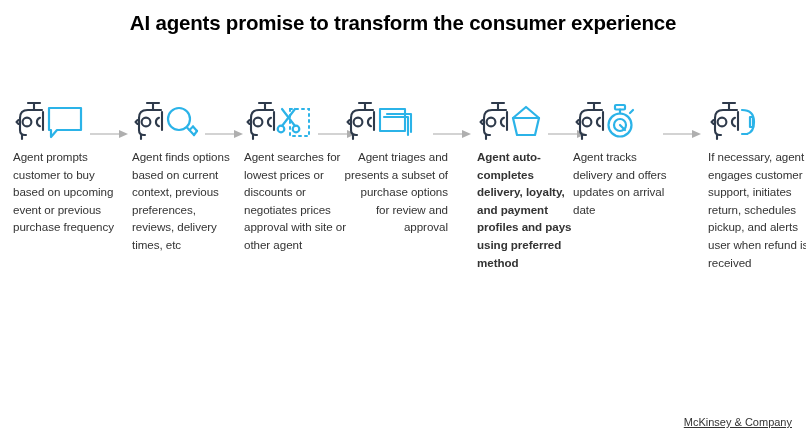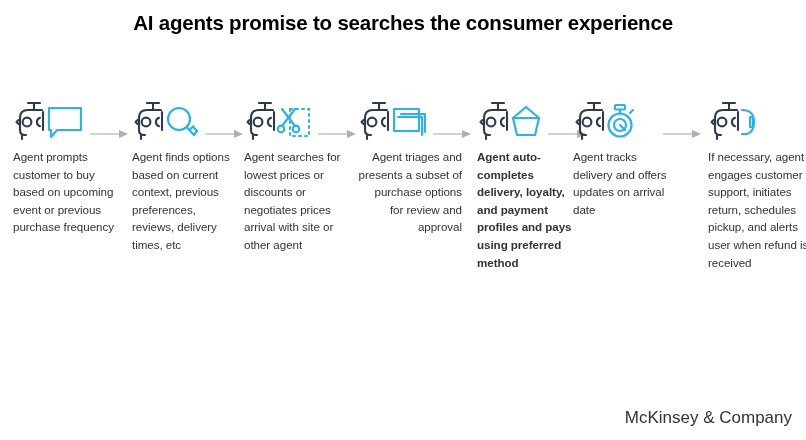--- a/index.html
+++ b/index.html
@@ -71,29 +71,30 @@
     top: 25px;
     width: 40px;
     height: 10px;
   }
 
   
   .footer {
     position: absolute;
     right: 14px;
     bottom: 12px;
-    font-size: 17px;
+    font-size: 11px;
     color: #333333;
+    text-decoration: underline;
   }
 </style>
 </head>
 <body>
 
 <div class="header">
-  <div class="title">AI agents promise to searches the consumer experience</div>
+  <div class="title">AI agents promise to transform the consumer experience</div>
 </div>
 
 <div class="journey">
 
   <div class="step" style="left:12px;">
     <div class="step-icon">
       <svg width="74" height="46" viewBox="0 0 74 46">
         <g fill="none" stroke="#2E3A4B" stroke-width="2.1" stroke-linecap="round" stroke-linejoin="round">
           <path d="M8 18 Q8 10 16 10 L30 10"></path>
           <path d="M8 18 L8 30 Q8 35 13 35 L14 35"></path>
@@ -171,30 +172,30 @@
         <path d="M47 9 L66 9 L66 36 L47 36 Z" fill="none" stroke="#2BB3E8" stroke-width="2" stroke-linecap="round" stroke-dasharray="2 4"></path>
 
         <g fill="none" stroke="#2BB3E8" stroke-width="2.2" stroke-linecap="round" stroke-linejoin="round">
           <line x1="39" y1="9" x2="52" y2="26"></line>
           <line x1="52" y1="9" x2="39" y2="26"></line>
           <circle cx="38" cy="29" r="3.3"></circle>
           <circle cx="53" cy="29" r="3.3"></circle>
         </g>
       </svg>
     </div>
-    <div class="step-text">Agent searches for lowest prices or discounts or negotiates prices arrival with site or other agent</div>
+    <div class="step-text">Agent searches for lowest prices or discounts or negotiates prices approval with site or other agent</div>
   </div>
   <div class="connector" style="left:318px;">
     <svg width="40" height="10" viewBox="0 0 40 10">
       <line x1="0" y1="5" x2="29" y2="5" stroke="#C4C4C4" stroke-width="1.5"></line>
       <polygon points="29,1 38,5 29,9" fill="#AFAFAF"></polygon>
     </svg>
   </div>
 
-  <div class="step" style="left:357px;text-align:right;">
+  <div class="step" style="left:343px;text-align:right;">
     <div class="step-icon">
       <svg width="74" height="46" viewBox="0 0 74 46">
         <g fill="none" stroke="#2E3A4B" stroke-width="2.1" stroke-linecap="round" stroke-linejoin="round">
           <path d="M8 18 Q8 10 16 10 L30 10"></path>
           <path d="M8 18 L8 30 Q8 35 13 35 L14 35"></path>
           <path d="M6.5 20 L4.5 22 L6.5 24"></path>
           <path d="M10 35 L10 39"></path>
           <path d="M22 10 L22 3"></path>
           <path d="M16 3 L28 3"></path>
           <path d="M31 12 L31 30"></path>

